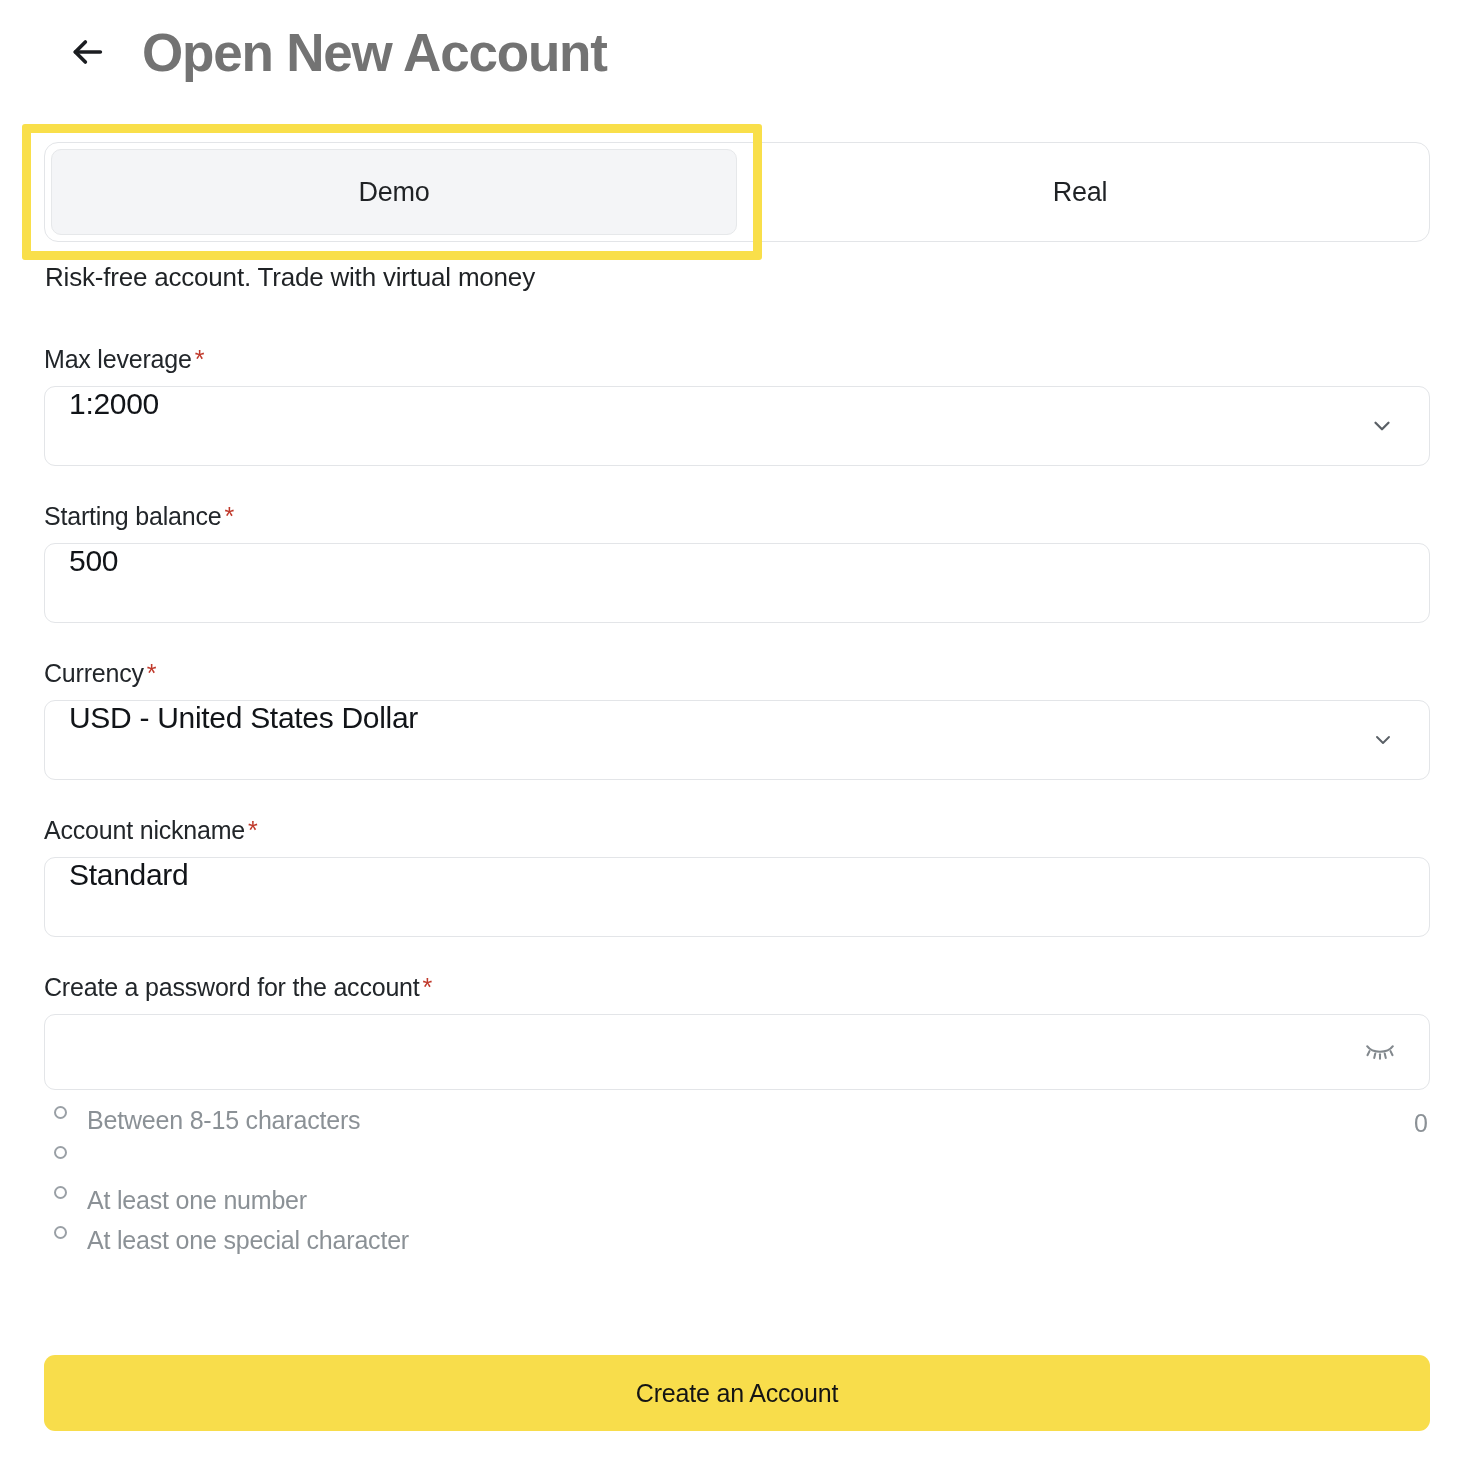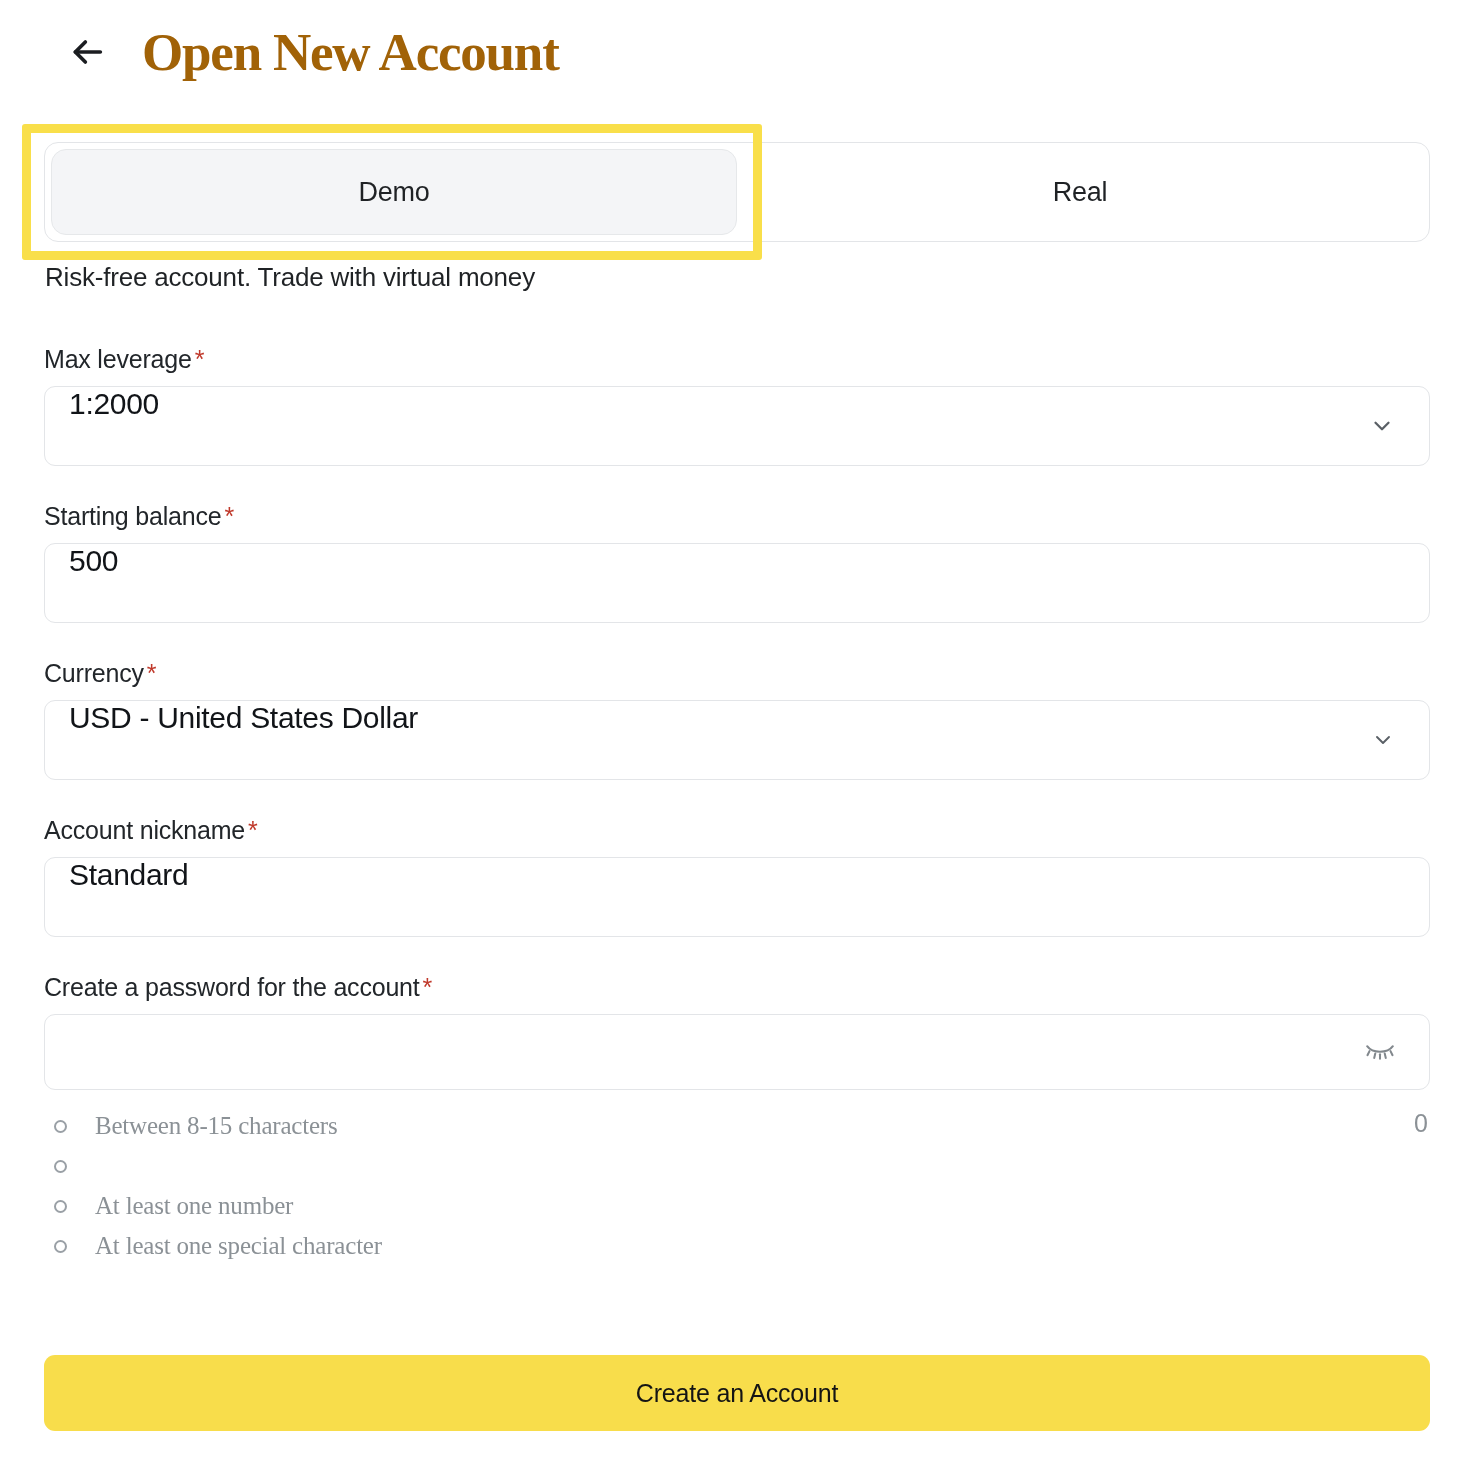--- a/index.html
+++ b/index.html
@@ -37,25 +37,24 @@
     justify-content: center;
     cursor: pointer;
     background: none;
     border: none;
   }
   .back-btn svg { display: block; }
   .page-title {
     margin-left: 32px;
     font-size: 53px;
     font-weight: bold;
-    color: #a16207;
+    color: #737373;
     letter-spacing: -1.2px;
     line-height: 1;
     white-space: nowrap;
-    font-family: Liberation Serif, serif;
   }
 
   
   .tabs-wrap {
     position: absolute;
     left: 44px;
     top: 142px;
     width: 1386px;
     height: 100px;
   }
@@ -70,21 +69,21 @@
     background: #ffffff;
     display: flex;
     padding: 6px;
     gap: 0;
   }
   .tab {
     flex: 1 1 50%;
     display: flex;
     align-items: center;
     justify-content: center;
-    border-radius: 15px;
+    border-radius: 10px;
     font-size: 27px;
     color: #1f2225;
     cursor: pointer;
     border: 1px solid transparent;
     background: transparent;
     font-family: "Liberation Sans", sans-serif;
     letter-spacing: -0.2px;
   }
   .tab.active {
     background: #f4f5f7;
@@ -192,24 +191,22 @@
   }
 
   
   .reqs {
     position: relative;
     margin-top: 16px;
     width: 1386px;
   }
   .req-row {
     display: flex;
-    align-items: center;
     height: 40px;
-    gap: 28px;
-    font-family: Liberation Serif, serif;
+    gap: 20px;
   }
   .req-bullet {
     width: 13px;
     height: 13px;
     border: 2px solid #9aa0a6;
     border-radius: 50%;
     flex: 0 0 13px;
     margin-left: 10px;
   }
   .req-text {

